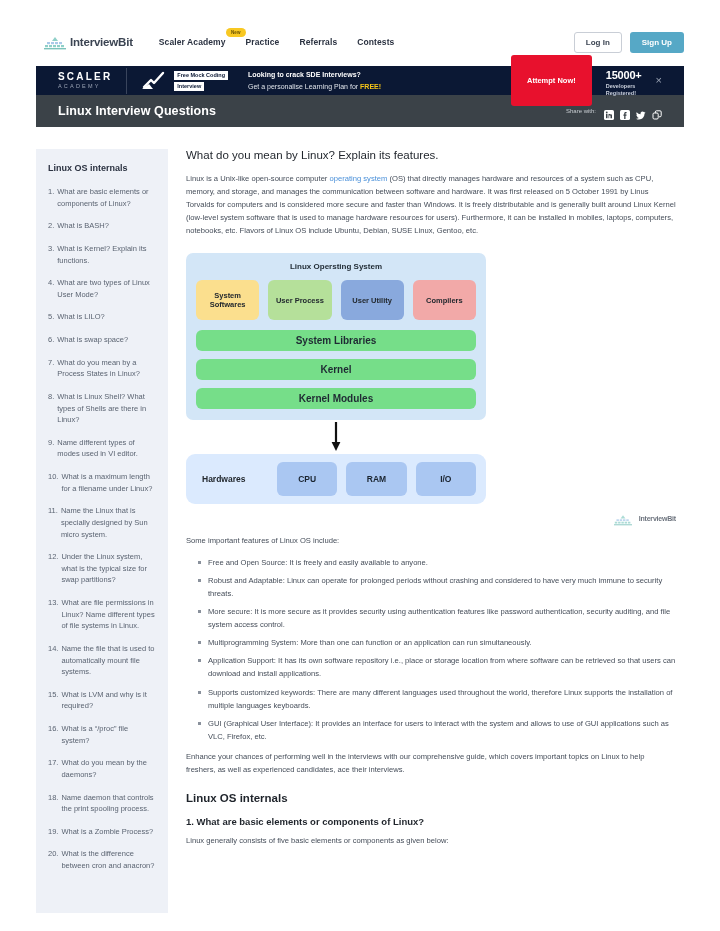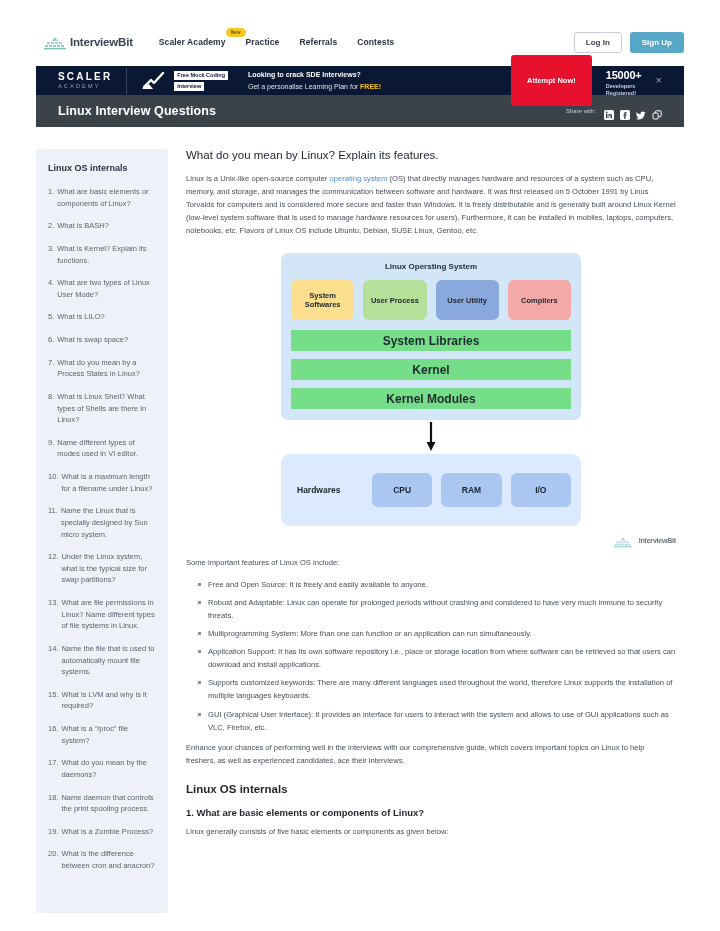--- a/index.html
+++ b/index.html
@@ -103,40 +103,40 @@
   .q-text { flex: 1; }
 
   .main { flex: 1; min-width: 0; padding-right: 8px; }
   .main h2.q-title { font-size: 11.5px; font-weight: 400; color: #1f242b; margin-bottom: 11px; }
   .main p.para {
     font-size: 7.6px; line-height: 1.72; color: #454d59; text-align: left;
   }
   .main p.para a { color: #4a90d9; text-decoration: none; }
 
   
-  .figure { margin: 16px 0 6px 0; display: flex; flex-direction: column; align-items: center; }
+  .figure { margin: 16px 0 6px 0; display: flex; flex-direction: column; }
   .diagram { width: 300px; }
   .os-box { background: #d3e6f7; border-radius: 7px; padding: 9px 10px 11px 10px; }
   .os-title { text-align: center; font-size: 8px; font-weight: 700; color: #1f2a33; margin-bottom: 9px; }
   .os-row { display: flex; gap: 9px; margin-bottom: 10px; }
   .os-cell {
     flex: 1; border-radius: 6px; height: 40px;
     display: flex; align-items: center; justify-content: center;
     text-align: center; font-size: 7.5px; font-weight: 700; color: #22282e;
     line-height: 1.25; padding: 0 3px;
   }
   .bar {
-    background: #76de89; border-radius: 0; height: 21px;
+    background: #76de89; border-radius: 6px; height: 21px;
     display: flex; align-items: center; justify-content: center;
-    font-size: 12px; font-weight: 700; color: #1f2a33; margin-bottom: 8px;
+    font-size: 10px; font-weight: 700; color: #1f2a33; margin-bottom: 8px;
   }
   .bar:last-child { margin-bottom: 0; }
   .arrow-wrap { height: 34px; display: flex; align-items: center; justify-content: center; }
   .hw-box {
-    background: #dbeafe; border-radius: 9px; padding: 19px 10px;
+    background: #dbeafe; border-radius: 9px; padding: 8px 10px;
     display: flex; align-items: center; gap: 9px;
   }
   .hw-label { font-size: 8.5px; font-weight: 700; color: #22282e; width: 72px; padding-left: 6px; }
   .hw-cell {
     flex: 1; background: #aac7f2; border-radius: 6px; height: 34px;
     display: flex; align-items: center; justify-content: center;
     font-size: 8.5px; font-weight: 700; color: #1a2430;
   }
   .fig-credit { align-self: flex-end; display: flex; align-items: center; gap: 3px; margin-top: 8px; opacity: .75; }
   .fig-credit .brand-text { font-size: 7px; }
@@ -418,20 +418,21 @@
           </span>
           <span class="brand-text">InterviewBit</span>
         </div>
       </div>
 
       <p class="lead">Some important features of Linux OS include:</p>
 
       <ul class="features">
         <li>Free and Open Source: It is freely and easily available to anyone.</li>
         <li>Robust and Adaptable: Linux can operate for prolonged periods without crashing and considered to have very much immune to security threats.</li>
+        <li>More secure: It is more secure as it provides security using authentication features like password authentication, security auditing, and file system access control.</li>
         <li>Multiprogramming System: More than one can function or an application can run simultaneously.</li>
         <li>Application Support: It has its own software repository i.e., place or storage location from where software can be retrieved so that users can download and install applications.</li>
         <li>Supports customized keywords: There are many different languages used throughout the world, therefore Linux supports the installation of multiple languages keyboards.</li>
         <li>GUI (Graphical User Interface): It provides an interface for users to interact with the system and allows to use of GUI applications such as VLC, Firefox, etc.</li>
       </ul>
 
       <p class="closing">Enhance your chances of performing well in the interviews with our comprehensive guide, which covers important topics on Linux to help freshers, as well as experienced candidates, ace their interviews.</p>
 
       <h2 class="section-h">Linux OS internals</h2>
       <h3 class="sub-h">1. What are basic elements or components of Linux?</h3>

